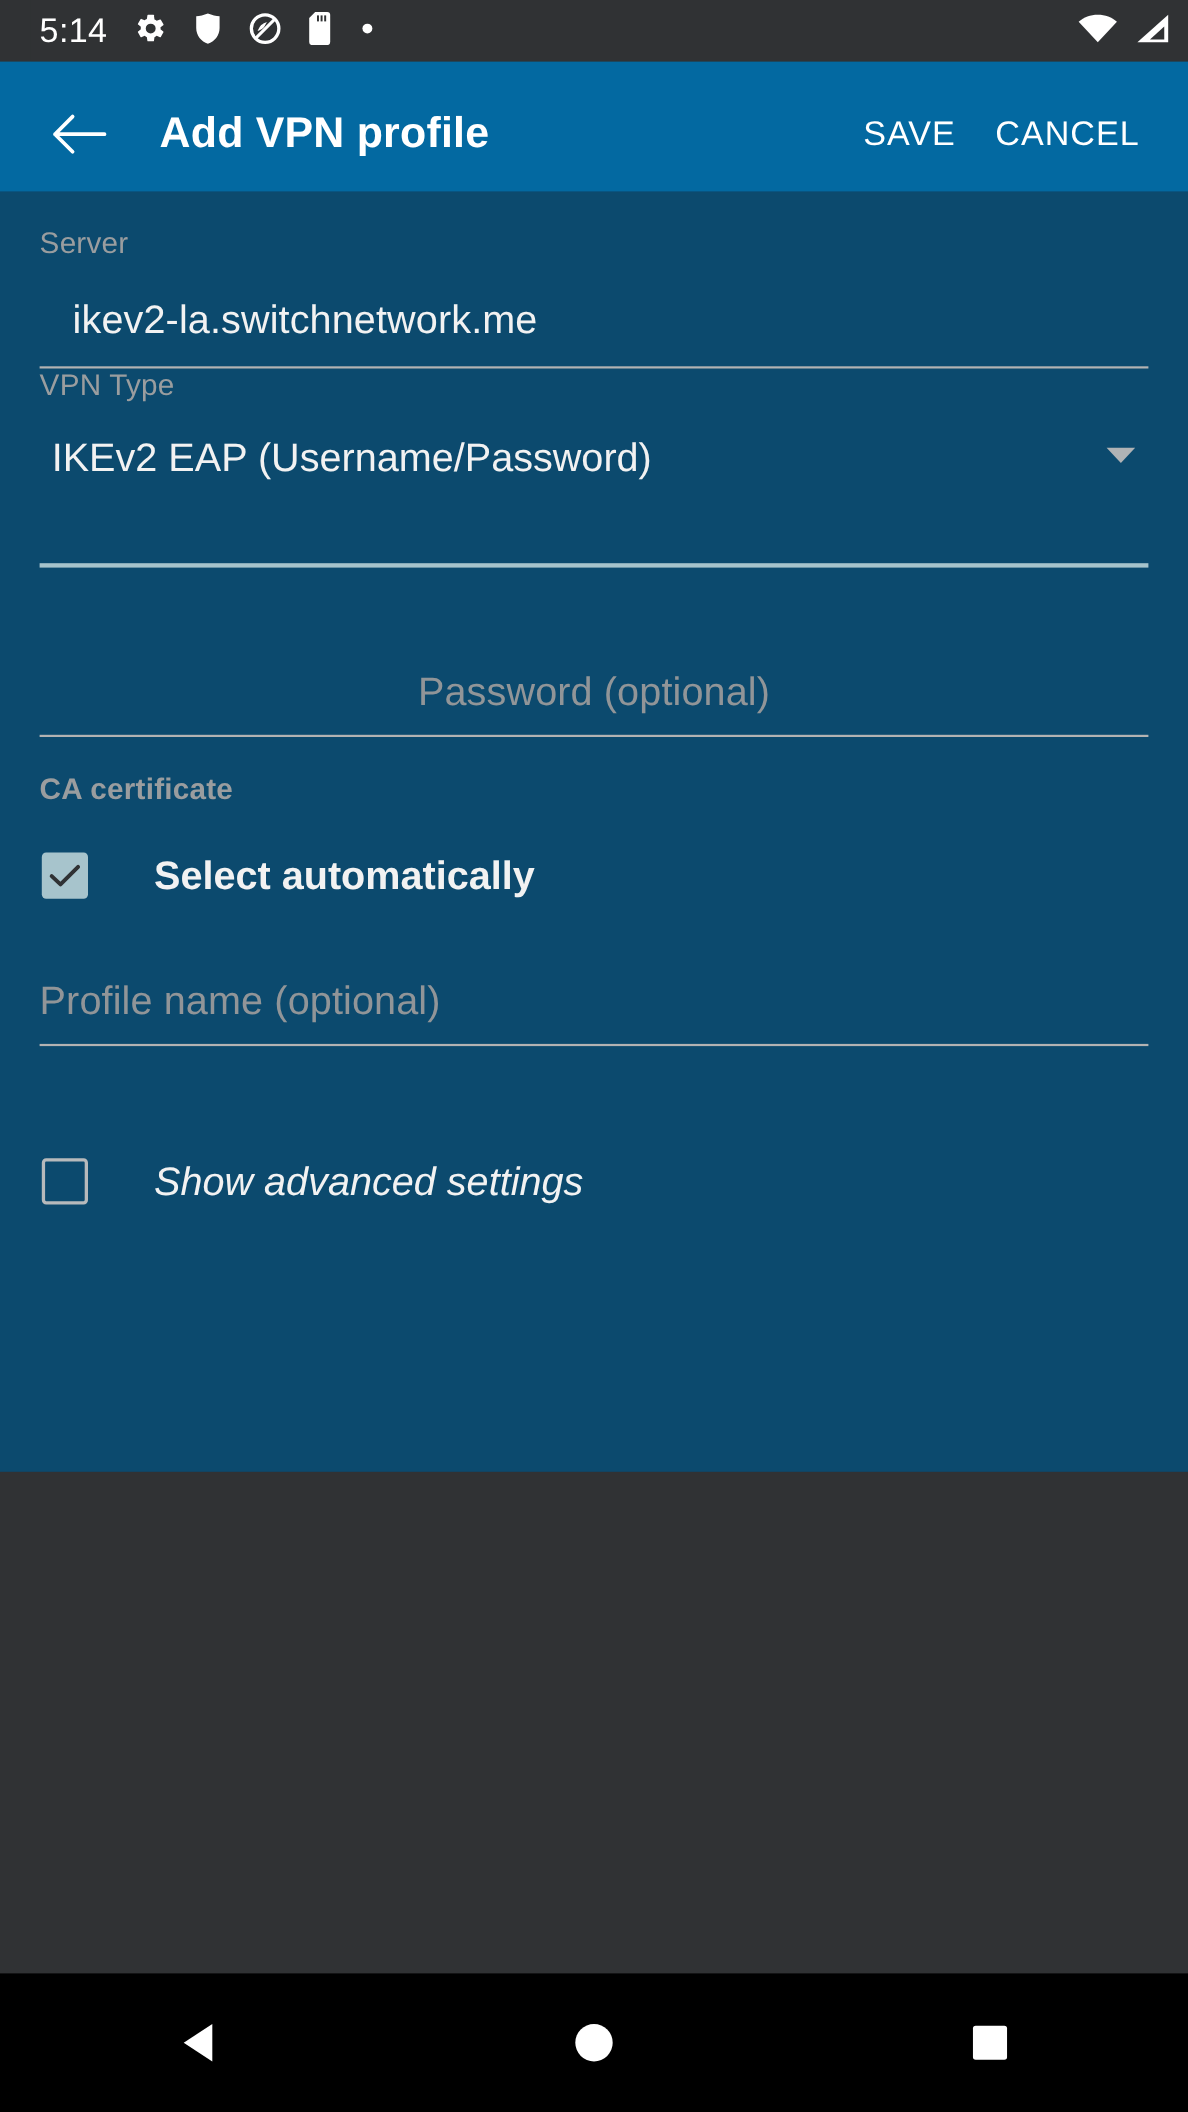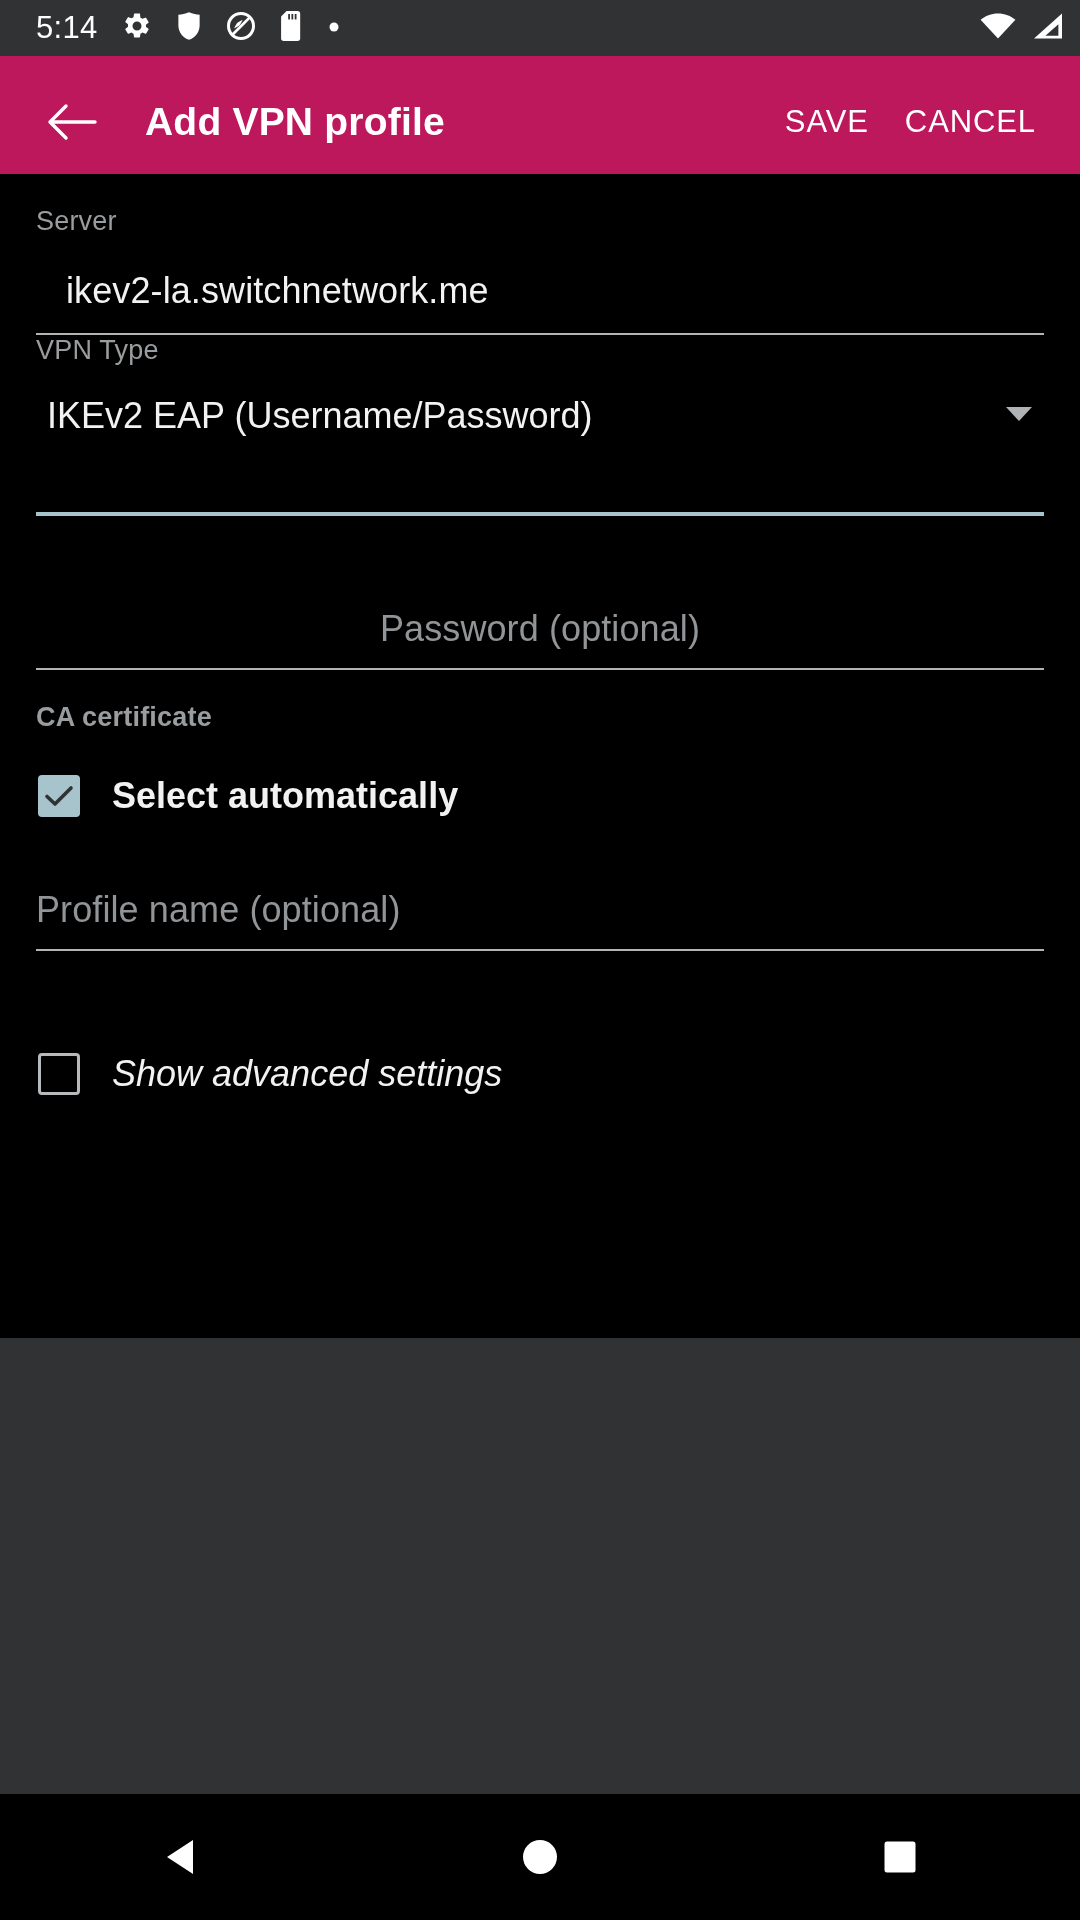--- a/index.html
+++ b/index.html
@@ -22,42 +22,42 @@
     color:#fff; font-size:31px; letter-spacing:0.3px;
     font-family:"Liberation Sans", sans-serif;
   }
   .sb-left { display:flex; align-items:center; gap:24px; }
   .sb-right { margin-left:auto; display:flex; align-items:center; gap:16px; }
   .sb-ico { display:block; }
 
   
   .appbar {
     position:absolute; top:56px; left:0; width:1080px; height:132px;
-    background:#be185d;
+    background:#0369a1;
     display:flex; align-items:center;
   }
   .back-btn {
     width:96px; height:96px; margin-left:24px;
     display:flex; align-items:center; justify-content:center;
     cursor:pointer;
   }
   .appbar-title {
     color:#ffffff; font-size:39px; font-weight:bold;
     margin-left:25px; letter-spacing:0.2px; white-space:nowrap;
   }
   .appbar-actions { margin-left:auto; display:flex; align-items:center; padding-right:26px; }
   .appbar-action {
     color:#ffffff; font-size:31px; font-weight:normal;
     letter-spacing:0.9px; padding:14px 18px; cursor:pointer; white-space:nowrap;
   }
 
   
   .content {
     position:absolute; top:174px; left:0; width:1080px; height:1164px;
-    background:#000000; padding:0 36px;
+    background:#0c4a6e; padding:0 36px;
   }
 
   .field { position:relative; }
   .f-label {
     font-size:27px; color:#9a9d9f; letter-spacing:0.2px;
   }
   .f-label.focused { color:#a7c4cc; }
   .f-value {
     font-size:36px; color:#f2f2f2; letter-spacing:0.1px;
     white-space:nowrap;
@@ -91,21 +91,21 @@
 
   
   .password-block { padding-top:84px;text-align:center; }
   .password-ph { height:58px; line-height:58px; }
   .password-underline { margin-top:10px; }
 
   
   .ca-block { padding-top:32px;font-weight:bold; }
   .ca-label { margin-bottom:0; }
 
-  .cb-row { display:flex; align-items:center; height:78px; margin-top:24px; cursor:pointer; }
+  .cb-row { display:flex; align-items:center; height:78px; margin-top:24px; cursor:pointer;gap:28px; }
   .cb-box {
     width:42px; height:42px; border-radius:4px; margin-left:2px;
     display:flex; align-items:center; justify-content:center; flex:none;
   }
   .cb-box.checked { background:#a7c4cc; }
   .cb-box.unchecked { background:transparent; border:3px solid #b7babc; }
   .cb-label { font-size:36px; color:#f2f2f2; margin-left:32px; white-space:nowrap; }
 
   
   .profile-block { padding-top:46px; }

